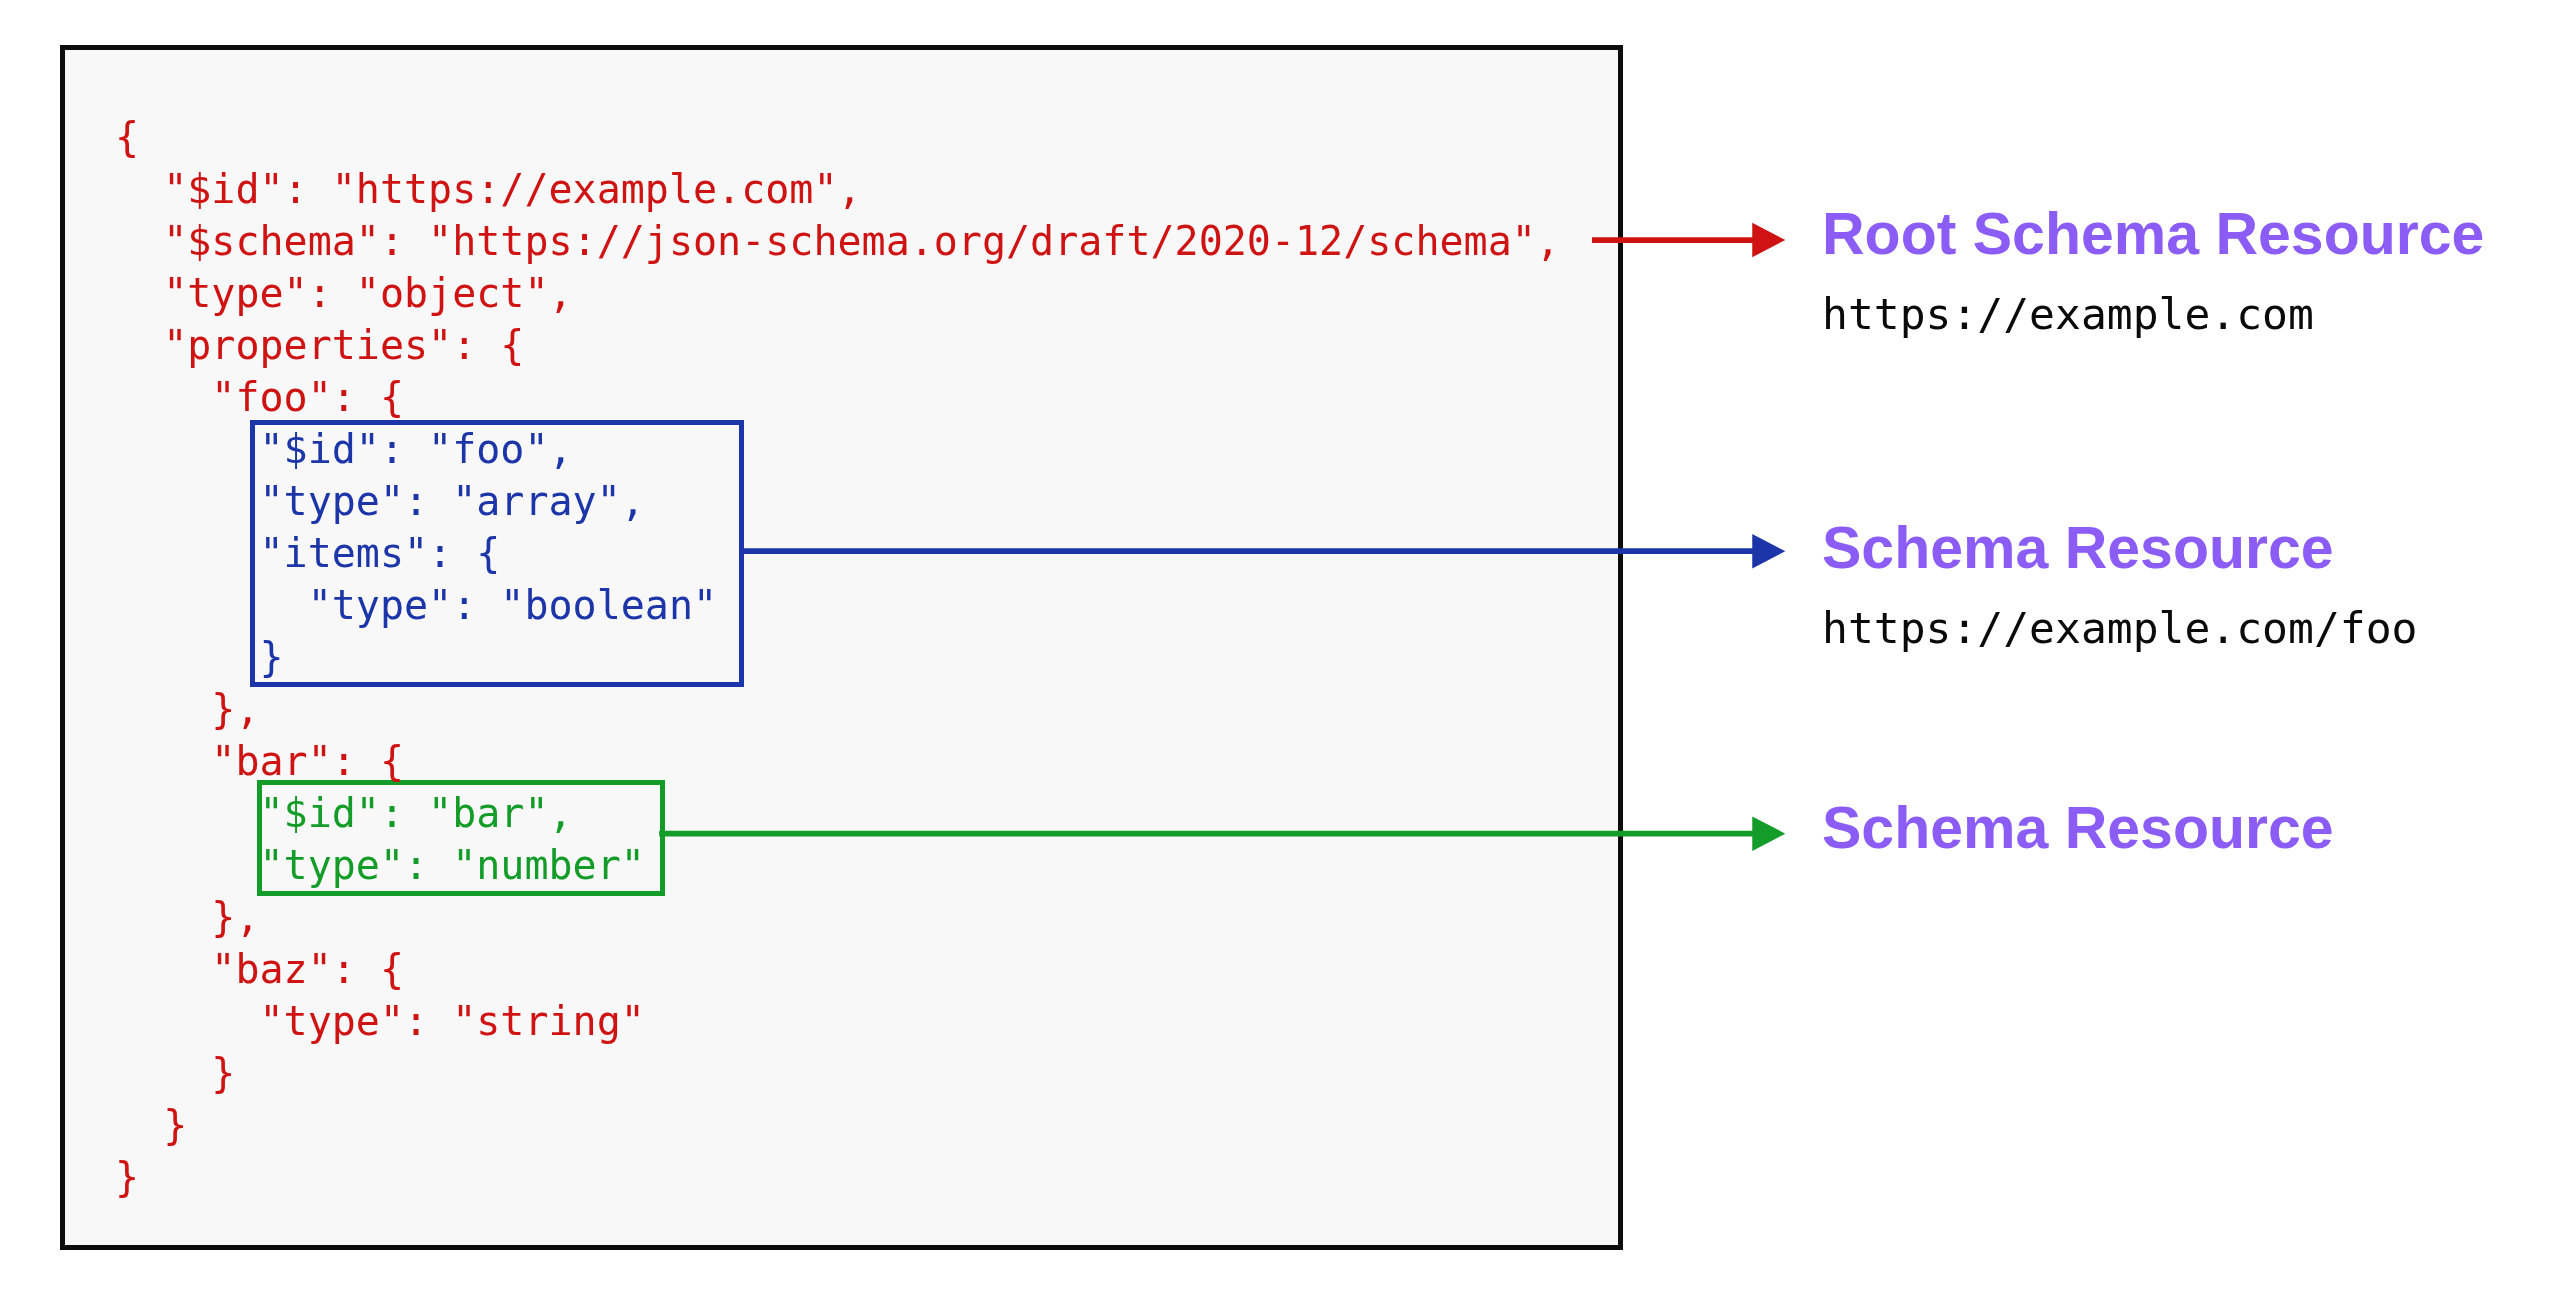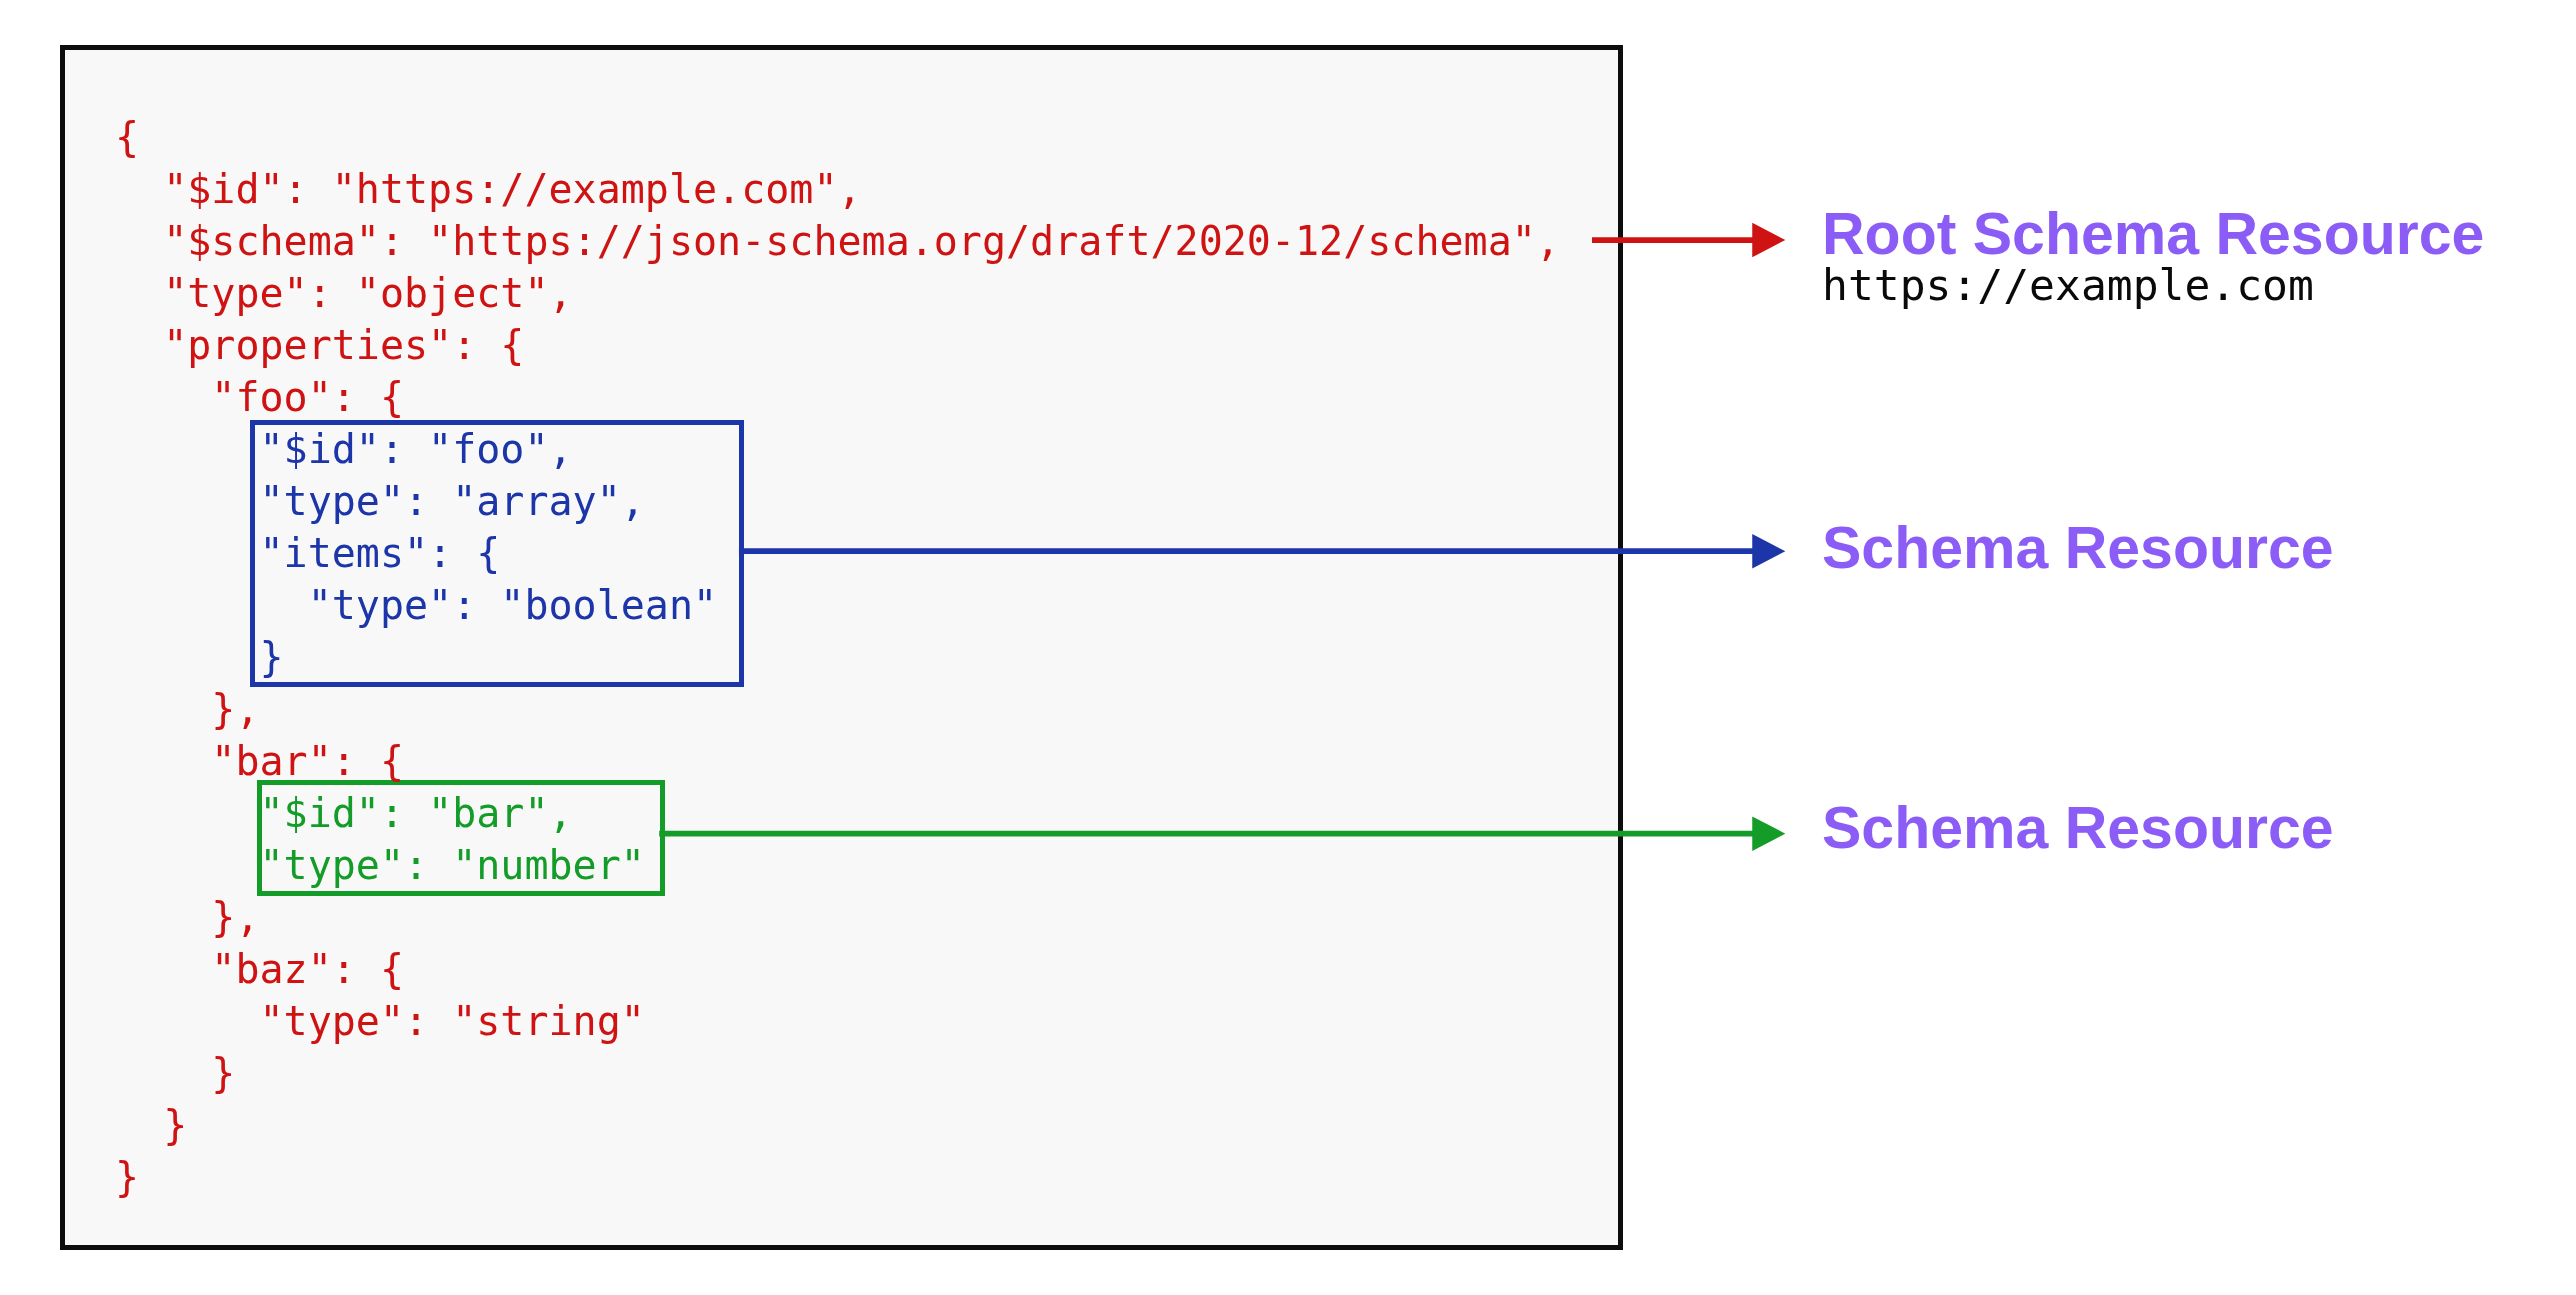--- a/index.html
+++ b/index.html
@@ -54,20 +54,21 @@
   .annotation { position: absolute; left: 1822px; z-index: 2; }
   .annotation .ann-title {
     font-family: "Liberation Sans", sans-serif;
     font-weight: bold;
     font-size: 59px;
     line-height: 59px;
     color: #8b5cf6;
     white-space: nowrap;
   }
   .annotation .ann-url {
+    margin-top: 29px;
     font-family: "DejaVu Sans Mono", monospace;
     font-size: 43px;
     line-height: 43px;
     color: #0a0a0a;
     white-space: nowrap;
   }
   .annotation.root { top: 205px; }
   .annotation.foo  { top: 519px; }
   .annotation.bar  { top: 799px; }
 </style>
@@ -120,19 +121,20 @@
       <polygon points="2484,1160 2438,1136 2438,1184" fill="currentColor"></polygon>
     </g>
   </svg>
 
   <div class="annotation root">
     <div class="ann-title">Root Schema Resource</div>
     <div class="ann-url">https://example.com</div>
   </div>
   <div class="annotation foo">
     <div class="ann-title">Schema Resource</div>
+    <div class="ann-url">https://example.com/foo</div>
   </div>
   <div class="annotation bar">
     <div class="ann-title">Schema Resource</div>
   </div>
 
 </div>
 
 
 </body></html>

